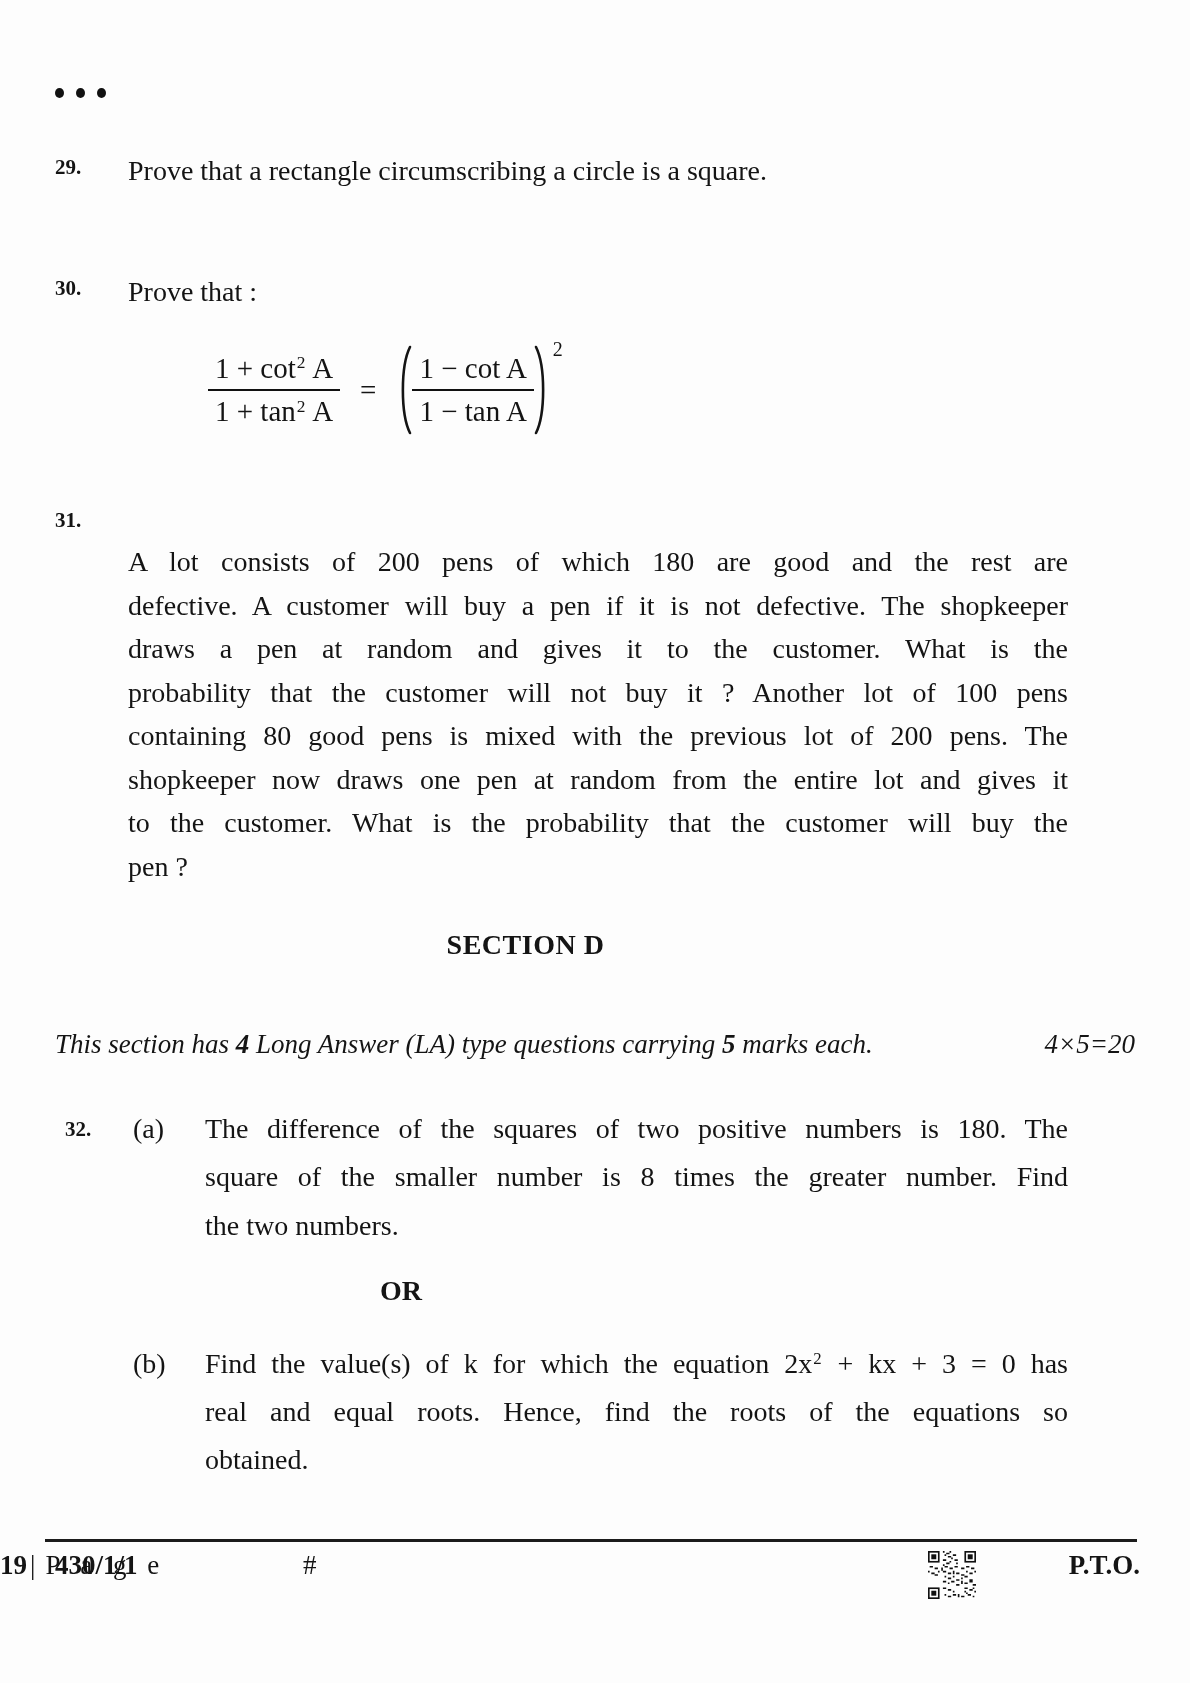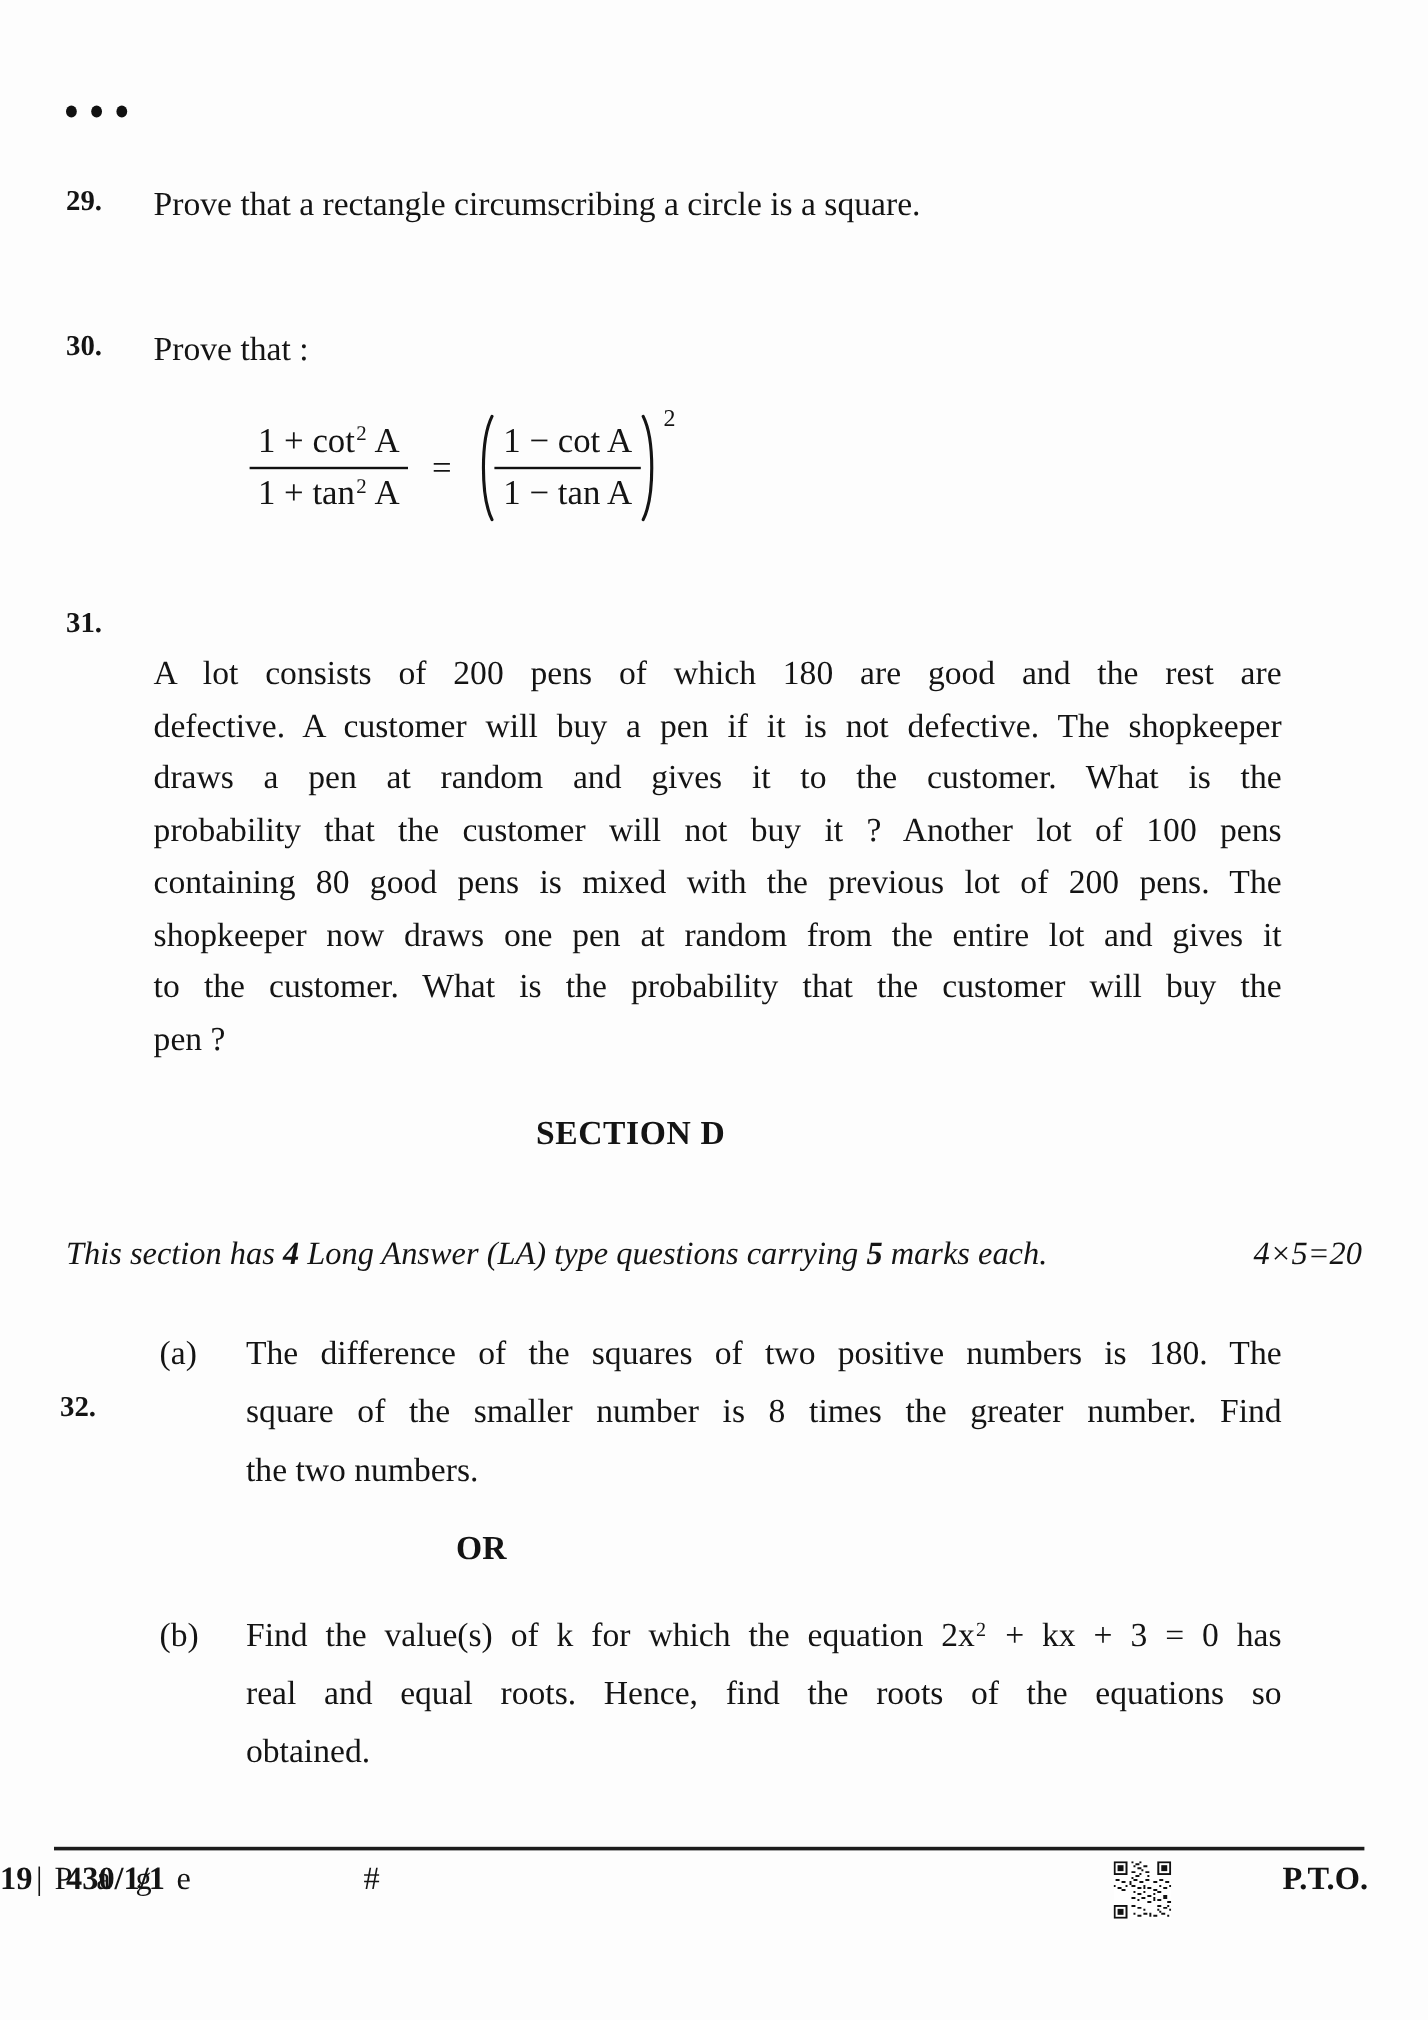--- a/index.html
+++ b/index.html
@@ -11,21 +11,21 @@
     position: relative;
     overflow: hidden;
   }
   .abs { position: absolute; }
 
   
   .dots { display: flex; gap: 12px; }
   .dots i { width: 9px; height: 10px; border-radius: 50%; background: #111; display: block; }
 
   
-  .qnum { font-weight: 700; font-size: 24px; }
+  .qnum { font-weight: 700; font-size: 21px; }
   .qlabel { font-size: 28px; }
   .qtext { font-size: 28px; }
 
   
   .jlines { font-size: 28px; }
   .jlines > div { text-align: justify; text-align-last: justify; }
   .jlines > div:last-child { text-align-last: left; }
   .q31 { line-height: 43.5px; width: 940px; }
   .q32 { line-height: 48.4px; width: 863px; }
 
@@ -108,21 +108,21 @@
   <div>pen ?</div>
 </div>
 
 <div class="abs section-title" style="left:0; top:929px;">SECTION D</div>
 
 <div class="abs instr-row" style="left:55px; top:1029px;">
   <span><span>This section has </span><span class="bnum">4</span><span> Long Answer (LA) type questions carrying </span><span class="bnum">5</span><span> marks each.</span></span>
   <span>4×5=20</span>
 </div>
 
-<div class="abs qnum" style="left:50px; top:1105px; line-height:48.4px;margin-top:44px;">32.</div>
+<div class="abs qnum" style="left:65px; top:1105px; line-height:48.4px;">32.</div>
 <div class="abs qlabel" style="left:133px; top:1105px; line-height:48.4px;">(a)</div>
 <div class="abs jlines q32" style="left:205px; top:1105px;">
   <div>The difference of the squares of two positive numbers is 180. The</div>
   <div>square of the smaller number is 8 times the greater number. Find</div>
   <div>the two numbers.</div>
 </div>
 
 <div class="abs or-label" style="left:380px; top:1275px;">OR</div>
 
 <div class="abs qlabel" style="left:133px; top:1340px; line-height:47.8px;">(b)</div>

